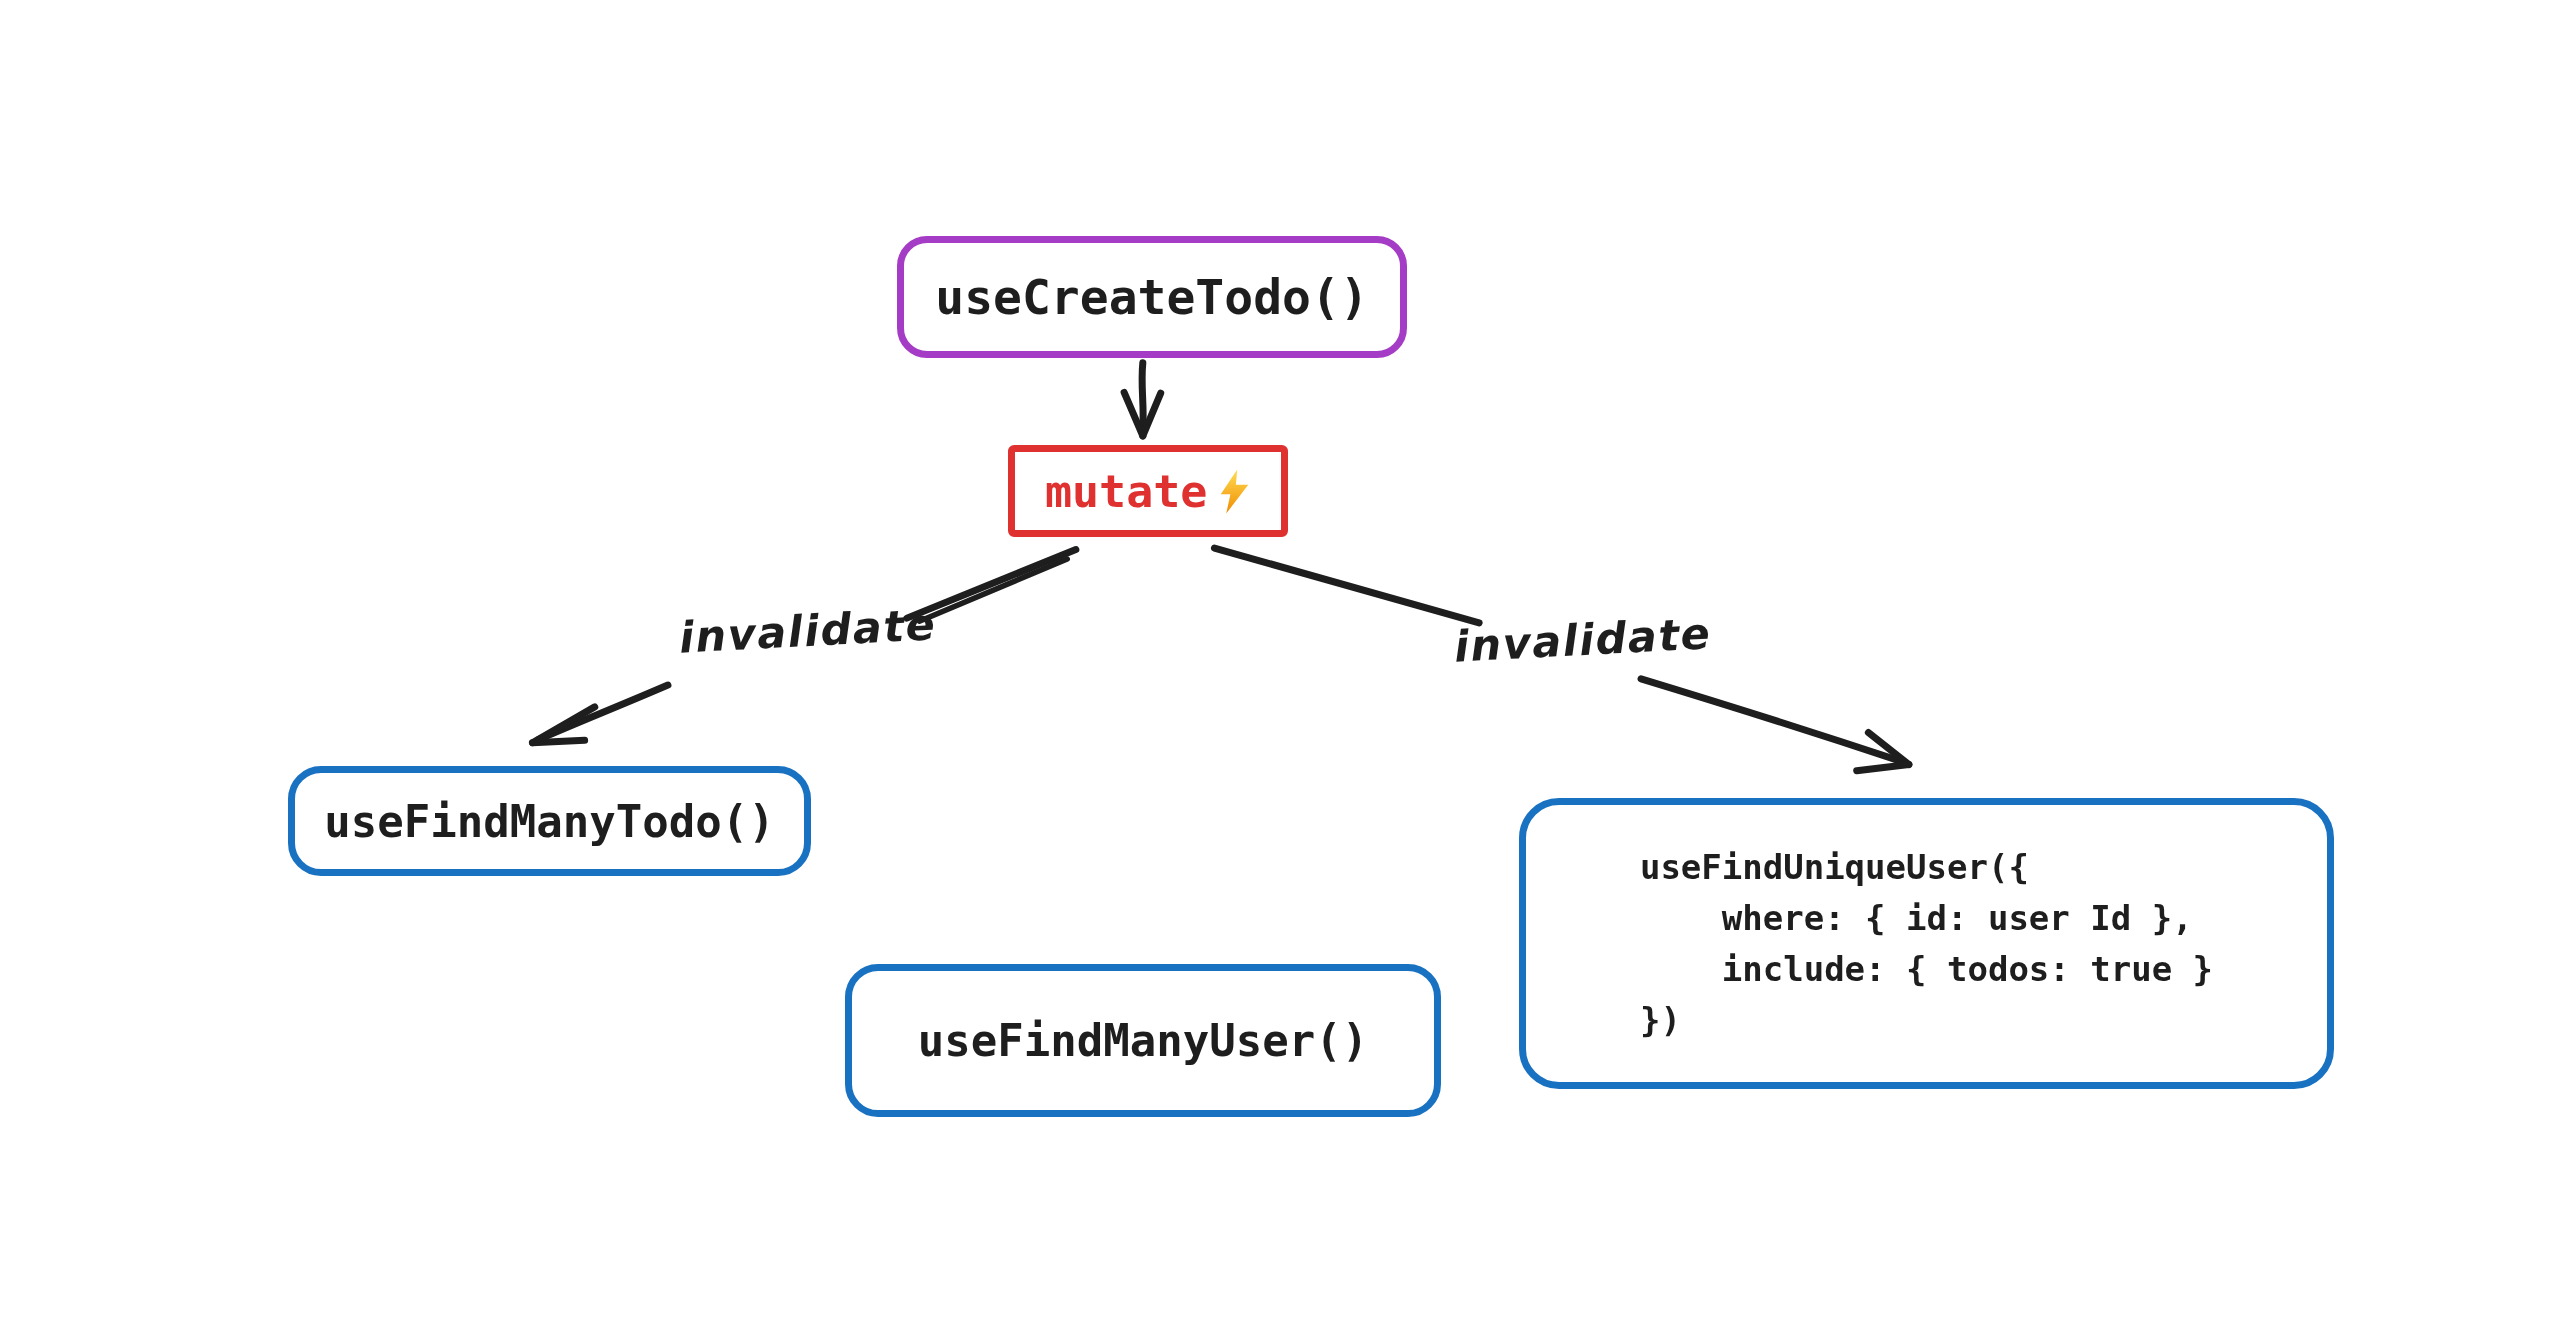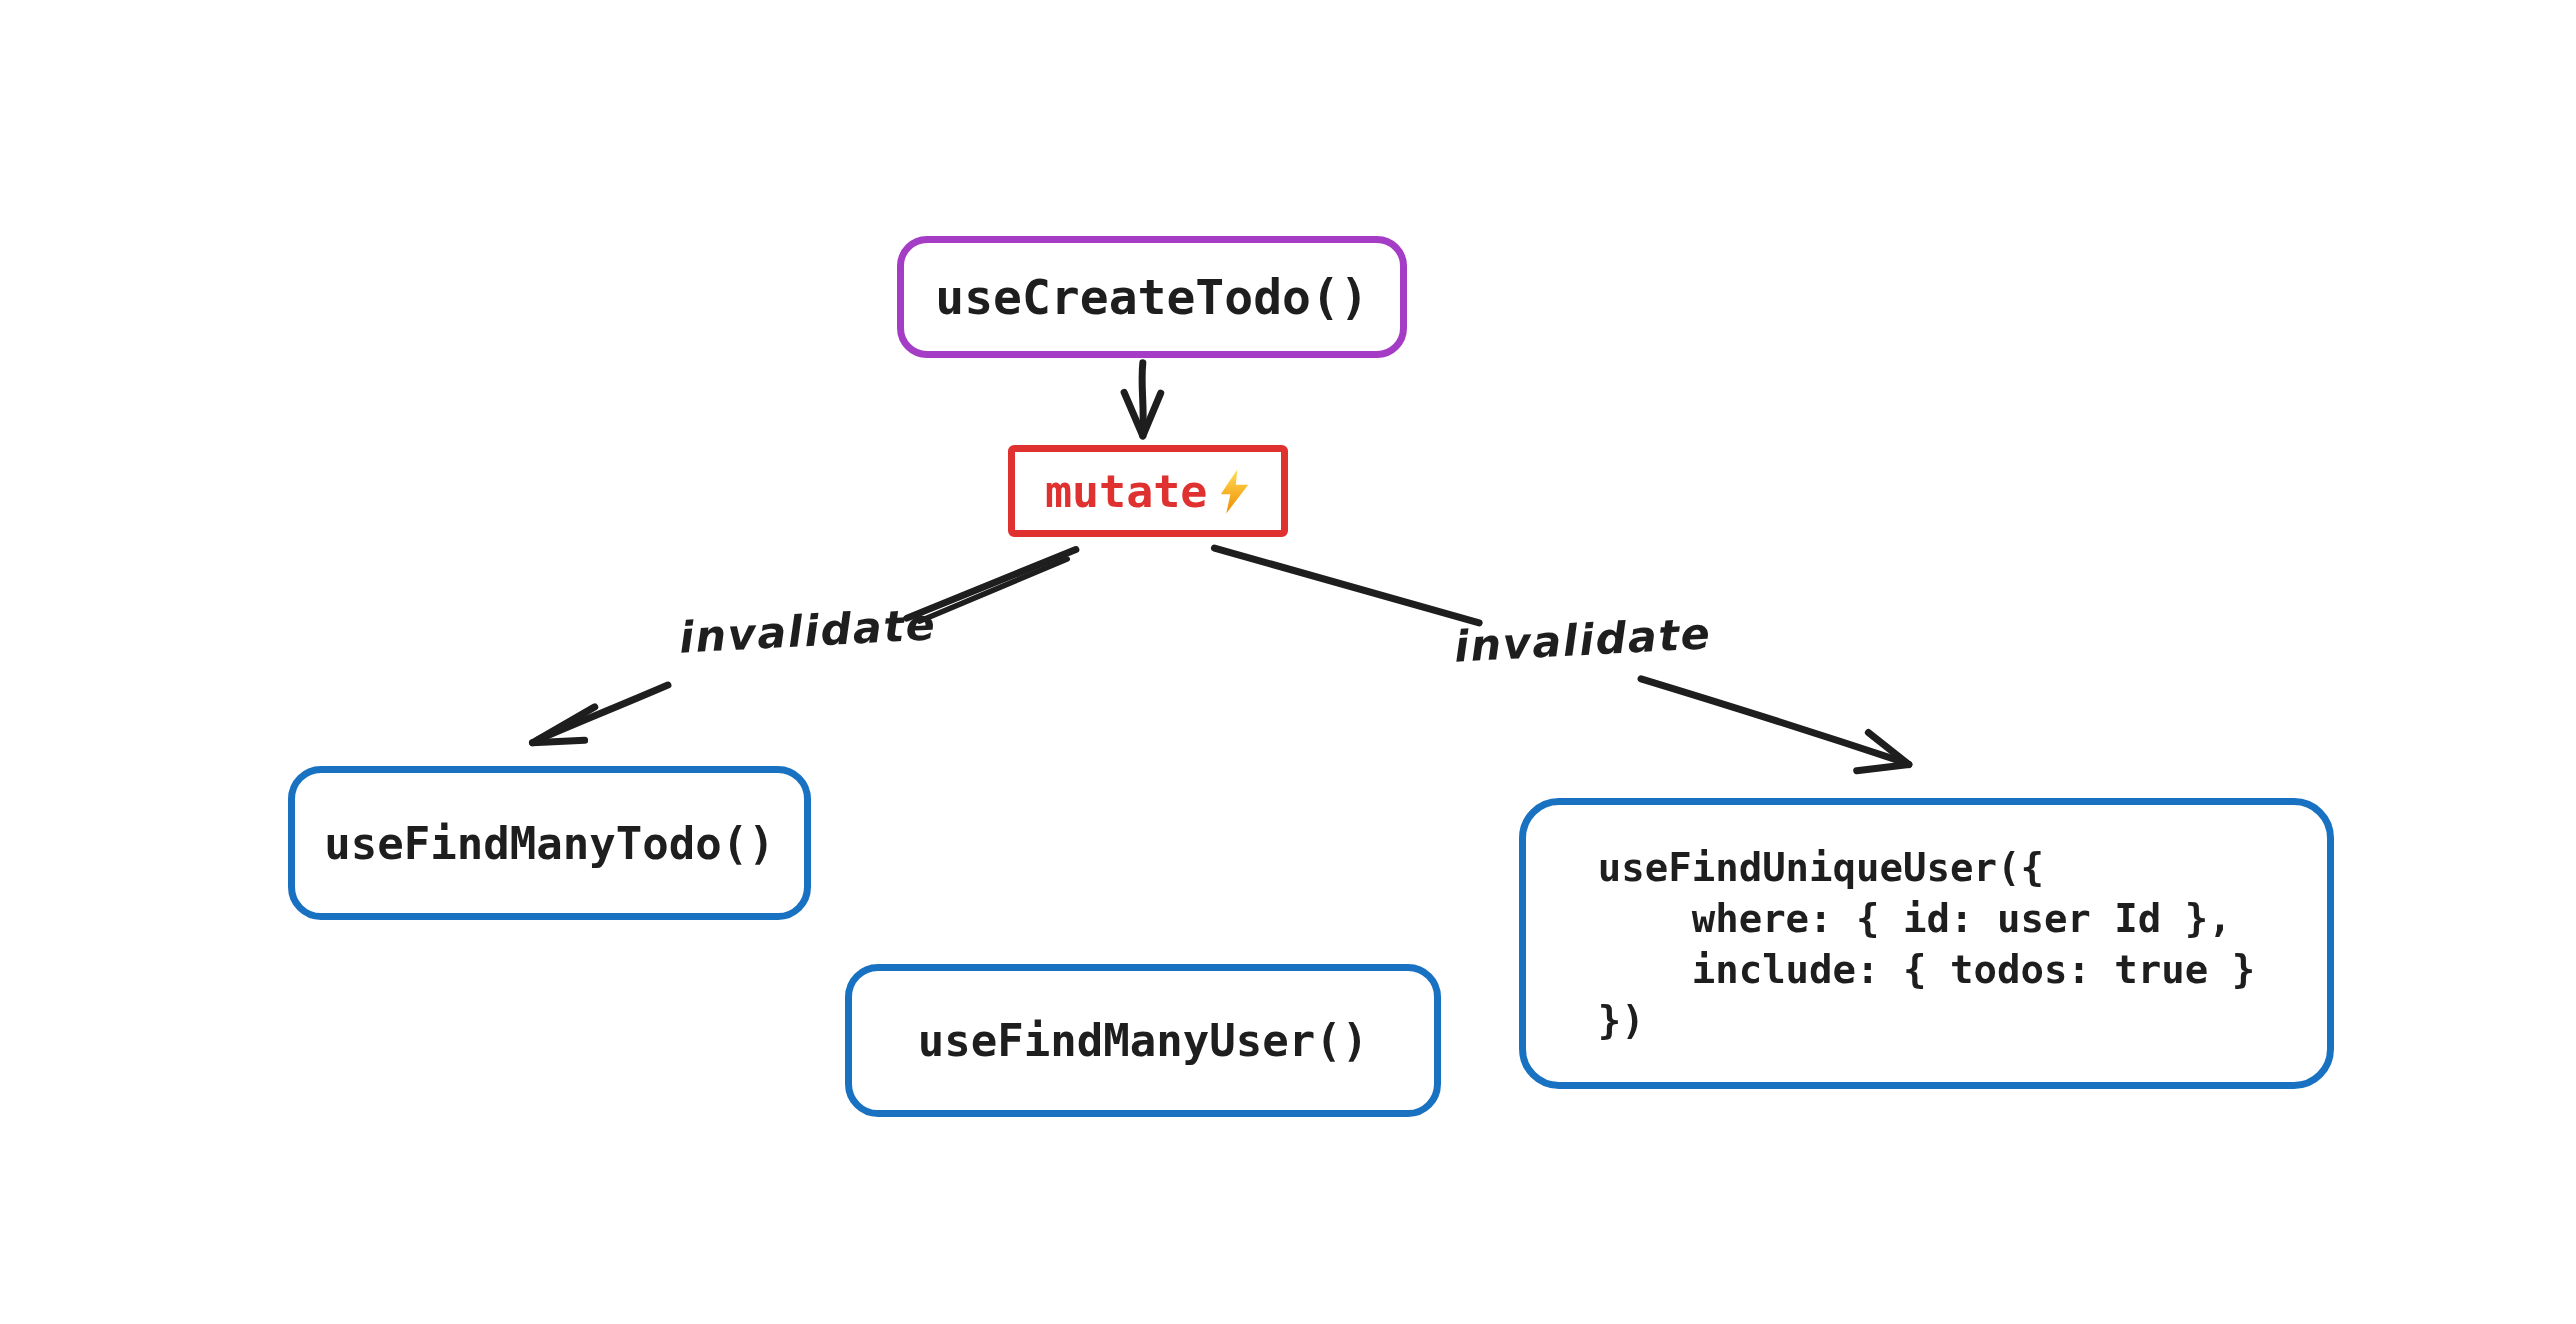--- a/index.html
+++ b/index.html
@@ -50,21 +50,21 @@
     gap: 6px;
   }
   .node-blue {
     border: 7px solid var(--blue);
     border-radius: 33px;
     font-size: 44px;
   }
   .node-blue-big {
     border: 7px solid var(--blue);
     border-radius: 40px;
-    font-size: 39px;
+    font-size: 34px;
   }
   .code {
     white-space: pre;
     text-align: left;
     line-height: 51px;
     font-weight: bold;
   }
   .edge-label {
     position: absolute;
     color: var(--ink);
@@ -126,21 +126,21 @@
         </linearGradient>
       </defs>
       <polygon points="14,0 2,18 9,18 6,32 22,11 13,11" fill="url(#boltGrad)"></polygon>
     </svg>
   </div>
 
   <div class="edge-label" style="left:679px; top:606px;">invalidate</div>
 
   <div class="edge-label" style="left:1454px; top:615px;">invalidate</div>
 
-  <div class="node node-blue" style="left:288px; top:766px; width:523px; height:154px;">
+  <div class="node node-blue" style="left:288px; top:766px; width:523px; height:110px;">
     <span>useFindManyTodo()</span>
   </div>
 
   <div class="node node-blue" style="left:845px; top:964px; width:596px; height:153px;">
     <span>useFindManyUser()</span>
   </div>
 
   <div class="node node-blue-big" style="left:1519px; top:798px; width:815px; height:291px;">
     <div class="code">useFindUniqueUser({
     where: { id: user Id },

